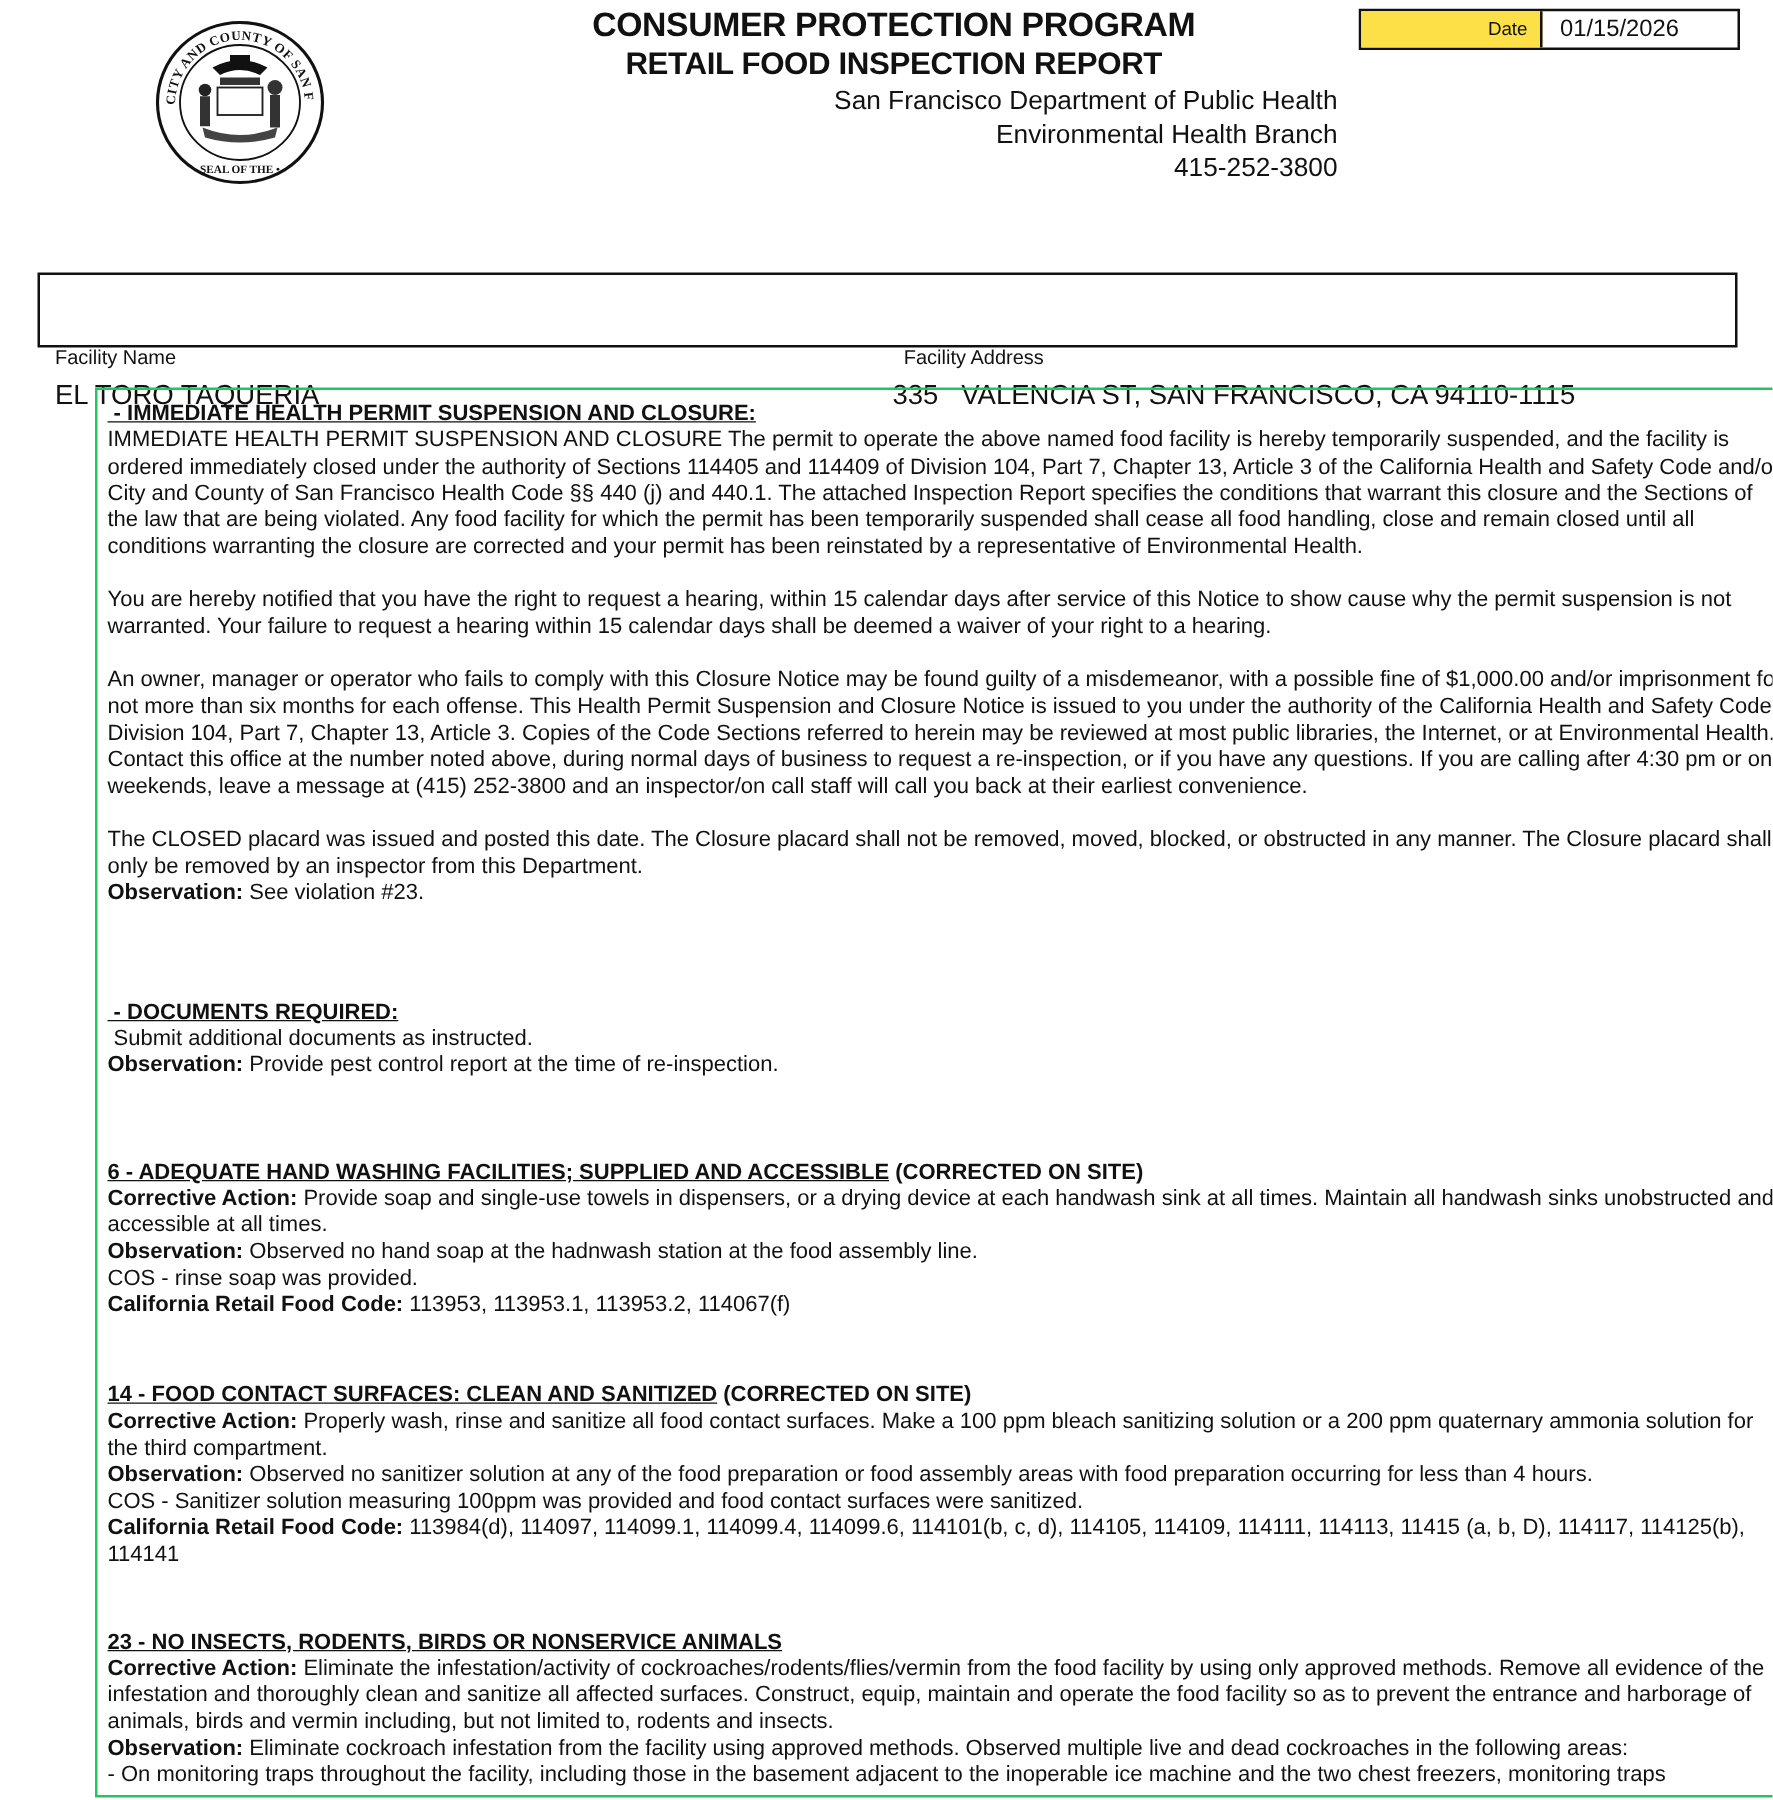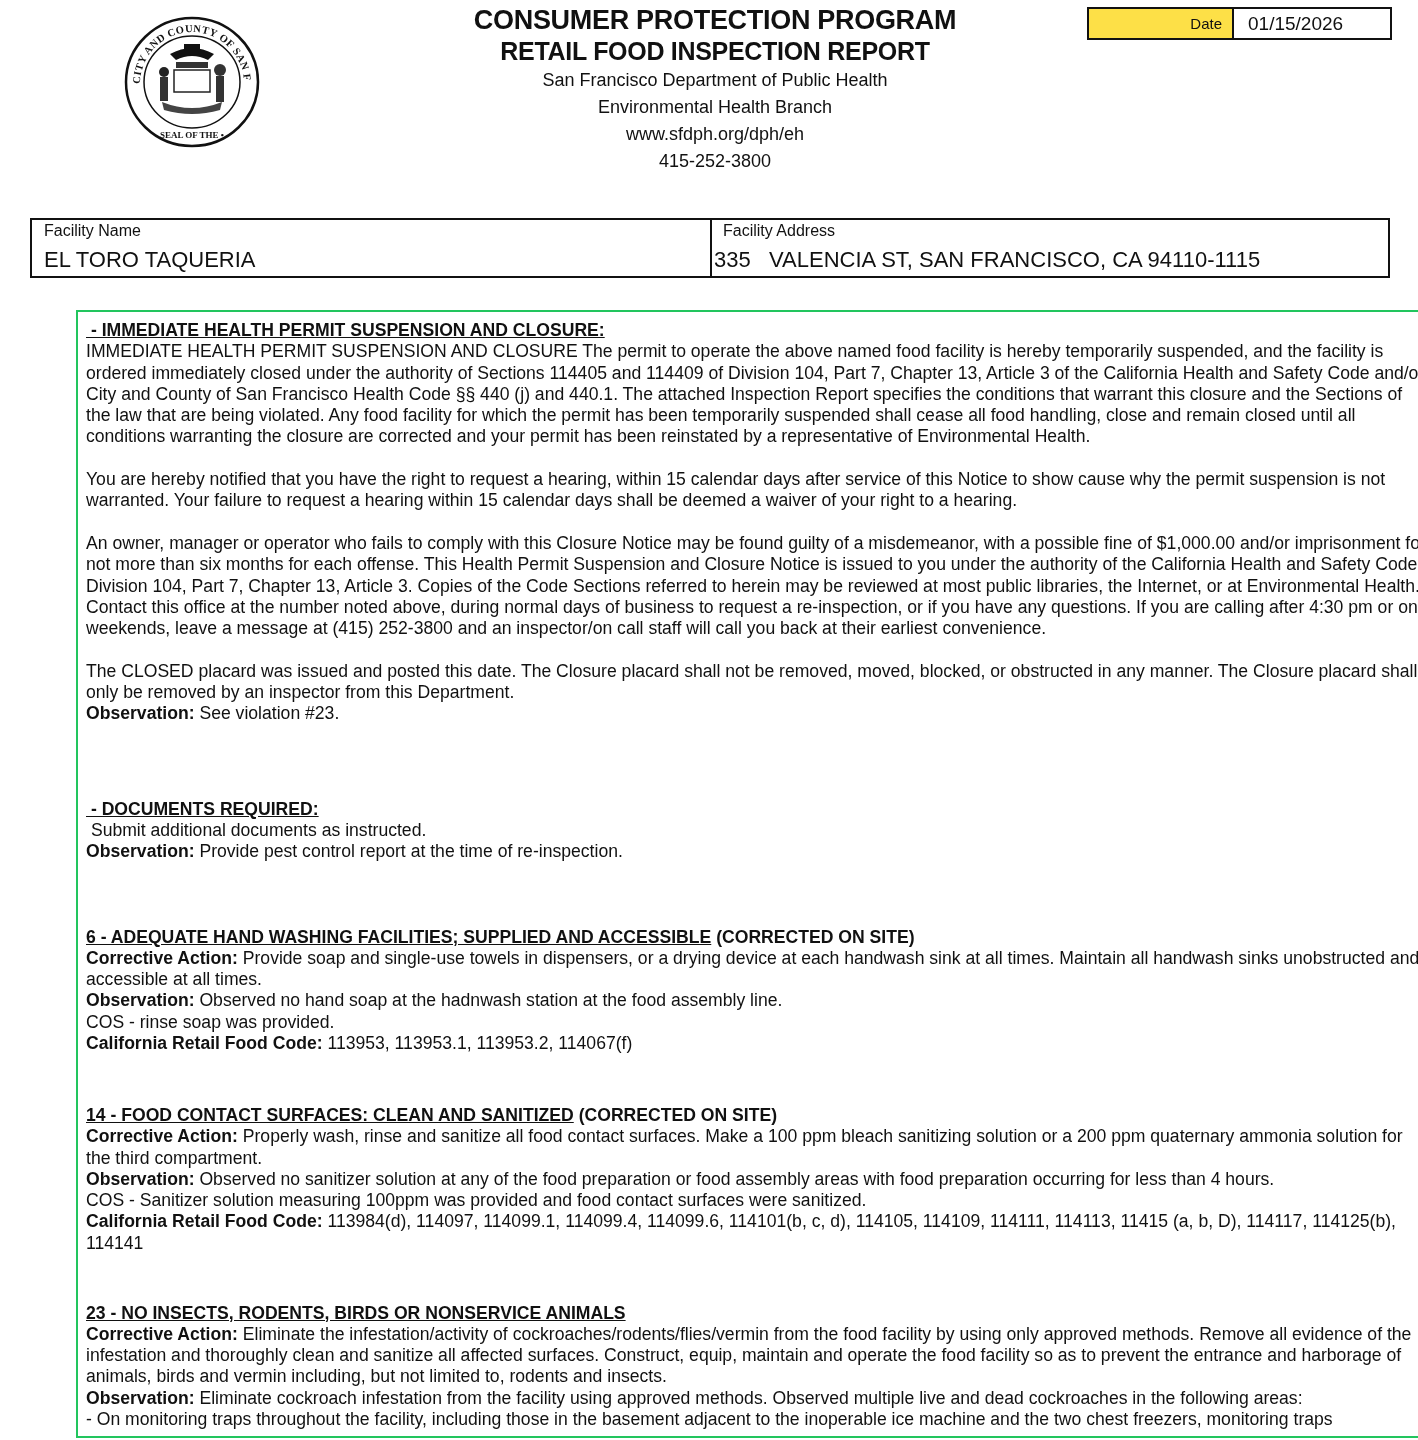--- a/index.html
+++ b/index.html
@@ -2,28 +2,28 @@
 <html><head>
 <meta charset="utf-8">
 <style>
   html, body { margin: 0; padding: 0; background: #ffffff; }
   body { width: 1418px; height: 1440px; position: relative; overflow: hidden;
          font-family: "Liberation Sans", sans-serif; color: #111; }
   .seal { position: absolute; left: 122px; top: 14px; width: 140px; height: 136px; }
   .header { position: absolute; left: 360px; top: 4px; width: 710px; text-align: center; }
   .header .t1 { font-size: 27px; font-weight: bold; line-height: 32px; letter-spacing: -0.3px; }
   .header .t2 { font-size: 25px; font-weight: bold; line-height: 31px; letter-spacing: -0.3px; }
-  .header .sub { font-size: 18px; line-height: 27px; }
+  .header .sub { font-size: 21px; line-height: 27px; text-align: right; }
   .datebox { position: absolute; left: 1087px; top: 7px; width: 301px; height: 29px;
              border: 2px solid #111; display: flex; box-sizing: content-box; }
   .datebox .lbl { width: 145px; background: #fde047; border-right: 2px solid #111;
                   font-size: 15px; text-align: right; padding-right: 10px; line-height: 29px; box-sizing: border-box; }
   .datebox .val { flex: 1; font-size: 19px; line-height: 29px; padding-left: 14px; }
   .facility { position: absolute; left: 30px; top: 218px; width: 1356px; height: 56px;
-              border: 2px solid #111; display: flex; }
+              border: 2px solid #111; display: flex; align-items: flex-end; }
   .facility .cell { position: relative; }
   .facility .cell.name { width: 678px; border-right: 2px solid #111; }
   .facility .cell.addr { flex: 1; }
   .facility .cap { position: absolute; left: 12px; top: 2px; font-size: 16px; }
   .facility .cell.addr .cap { left: 11px; }
   .facility .v { position: absolute; left: 12px; top: 27px; font-size: 22px; }
   .facility .cell.addr .v { left: 2px; }
   .main { position: absolute; left: 30px; top: 310px; width: 1356px; height: 1124px;
           border: 2px solid #22c55e; overflow: hidden; margin-left: 46px; }
   .content { position: absolute; left: 8px; top: 8px; width: 1340px; font-size: 17.6px; line-height: 21.3px; }
@@ -58,21 +58,20 @@
     <rect x="94" y="62" width="8" height="26" fill="#333"></rect>
     <path d="M40 88 Q70 100 100 88 L98 96 Q70 104 42 96 Z" fill="#444"></path>
   </svg>
 </div>
 
 <div class="header">
   <div class="t1">CONSUMER PROTECTION PROGRAM</div>
   <div class="t2">RETAIL FOOD INSPECTION REPORT</div>
   <div class="sub">San Francisco Department of Public Health</div>
   <div class="sub">Environmental Health Branch</div>
-  <div class="sub">www.sfdph.org/dph/eh</div>
   <div class="sub">415-252-3800</div>
 </div>
 
 <div class="datebox">
   <div class="lbl">Date</div>
   <div class="val">01/15/2026</div>
 </div>
 
 <div class="facility">
   <div class="cell name">

